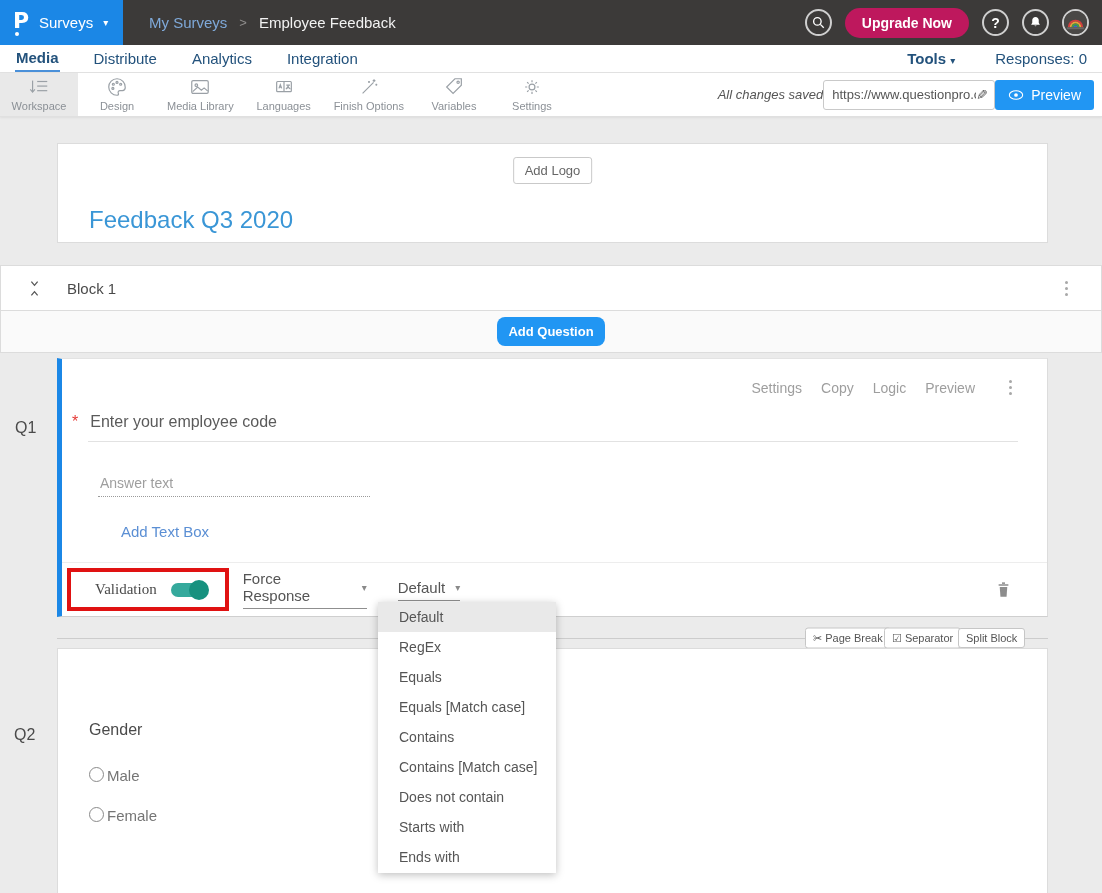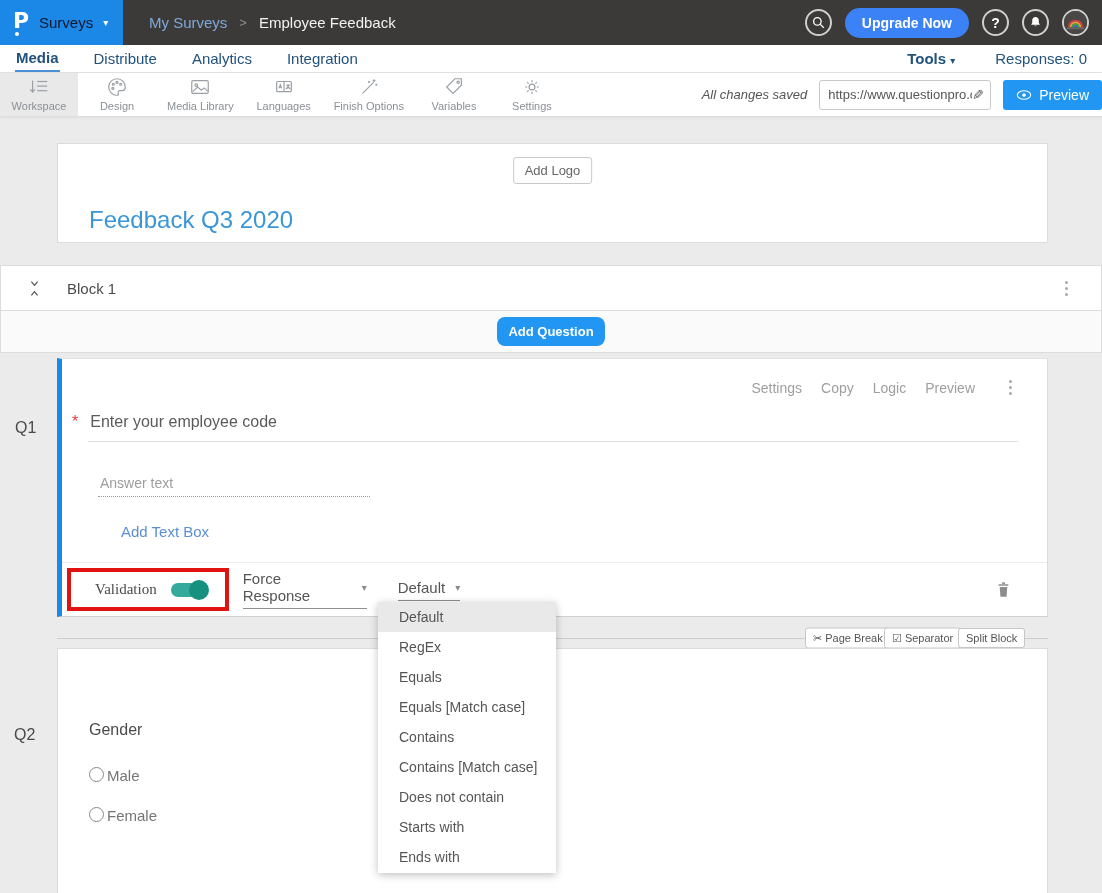--- a/index.html
+++ b/index.html
@@ -9,47 +9,47 @@
     background:#ebebeb; font-family:"Liberation Sans","DejaVu Sans",sans-serif;
     color:#4a4a4a;
   }
 
   
   .topbar { height:45px; background:#3c3a39; display:flex; align-items:center; }
   .logo-box { width:123px; height:45px; background:#1b87e6; display:flex; align-items:center; padding-left:13px; gap:8px; cursor:pointer; }
   .qp-logo { position:relative; width:18px; height:26px; }
   .qp-logo .p-glyph { font-family:"DejaVu Sans",sans-serif; font-weight:bold; font-size:22px; color:#fff; line-height:22px; }
   .qp-logo .p-dot { position:absolute; left:2px; bottom:0; width:4px; height:4px; border-radius:50%; background:#fff; }
-  .logo-box .app-label { color:#0f172a; font-size:15px; }
+  .logo-box .app-label { color:#ffffff; font-size:15px; }
   .logo-box .caret { color:#fff; font-size:10px; margin-left:2px; }
   .breadcrumb { display:flex; align-items:center; gap:12px; margin-left:26px; font-size:15px; }
   .breadcrumb .bc-parent { color:#7fa9d9; cursor:pointer; }
   .breadcrumb .bc-sep { color:#8f8d8c; font-size:13px; }
   .breadcrumb .bc-current { color:#f2f2f2; }
   .topbar-right { margin-left:auto; display:flex; align-items:center; gap:13px; padding-right:13px; }
   .circle-btn { width:27px; height:27px; border:2px solid #cfcfcf; border-radius:50%; display:flex; align-items:center; justify-content:center; cursor:pointer; color:#fff; font-weight:bold; font-size:14px; }
-  .upgrade-btn { background:#3b82f6; color:#fff; font-weight:bold; font-size:14px; border:none; border-radius:15px; padding:7px 17px; cursor:pointer; }
+  .upgrade-btn { background:#be185d; color:#fff; font-weight:bold; font-size:14px; border:none; border-radius:15px; padding:7px 17px; cursor:pointer; }
   .avatar-btn { overflow:hidden; background:#4a4846; }
 
   
   .tabrow { height:28px; background:#fff; border-bottom:1px solid #e2e2e2; display:flex; align-items:center; padding:0 15px; }
   .tab { font-size:15px; color:#23527c; margin-right:33px; cursor:pointer; padding:3px 1px 4px; }
   .tab.active { font-weight:bold; border-bottom:2px solid #4a90d9; }
   .tabrow-right { margin-left:auto; display:flex; align-items:center; gap:40px; }
   .tools-dd { font-size:15px; color:#23527c; font-weight:bold; cursor:pointer; }
   .tools-dd .caret { font-size:10px; }
   .responses { font-size:15px; color:#23527c; }
 
   
   .toolbar { height:44px; background:#fff; border-bottom:1px solid #e0e0e0; display:flex; align-items:stretch; box-shadow:0 1px 2px rgba(0,0,0,0.06); }
   .tool-item { display:flex; flex-direction:column; align-items:center; justify-content:center; padding:3px 11px 4px; cursor:pointer; min-width:78px; }
   .tool-item.active { background:#e9e9e9; }
   .tool-item .t-label { font-size:11px; color:#8b9096; margin-top:2px; white-space:nowrap; }
   .tool-item svg { stroke:#9aa0a6; fill:none; stroke-width:1.3; }
-  .toolbar-right { margin-left:auto; display:flex; align-items:center; gap:12px; padding-right:0; }
+  .toolbar-right { margin-left:auto; display:flex; align-items:center; gap:0; padding-right:8px; }
   .save-status { font-size:13px; font-style:italic; color:#555; }
   .url-box { width:172px; height:30px; border:1px solid #c9c9c9; border-radius:3px; background:#fff; display:flex; align-items:center; padding:0 6px 0 8px; cursor:text; }
   .url-text { font-size:13px; color:#555; white-space:nowrap; overflow:hidden; flex:1; }
   .pencil-icon { font-size:14px; color:#555; transform:scaleX(-1); cursor:pointer; }
   .preview-btn { height:30px; background:#2196f3; color:#fff; border:none; border-radius:3px; font-size:14px; padding:0 13px; display:flex; align-items:center; gap:7px; cursor:pointer; }
 
   
   .content { position:relative; padding-top:26px; }
   .card { width:991px; margin:0 auto 0 57px; background:#fff; border:1px solid #dcdcdc; }
 

